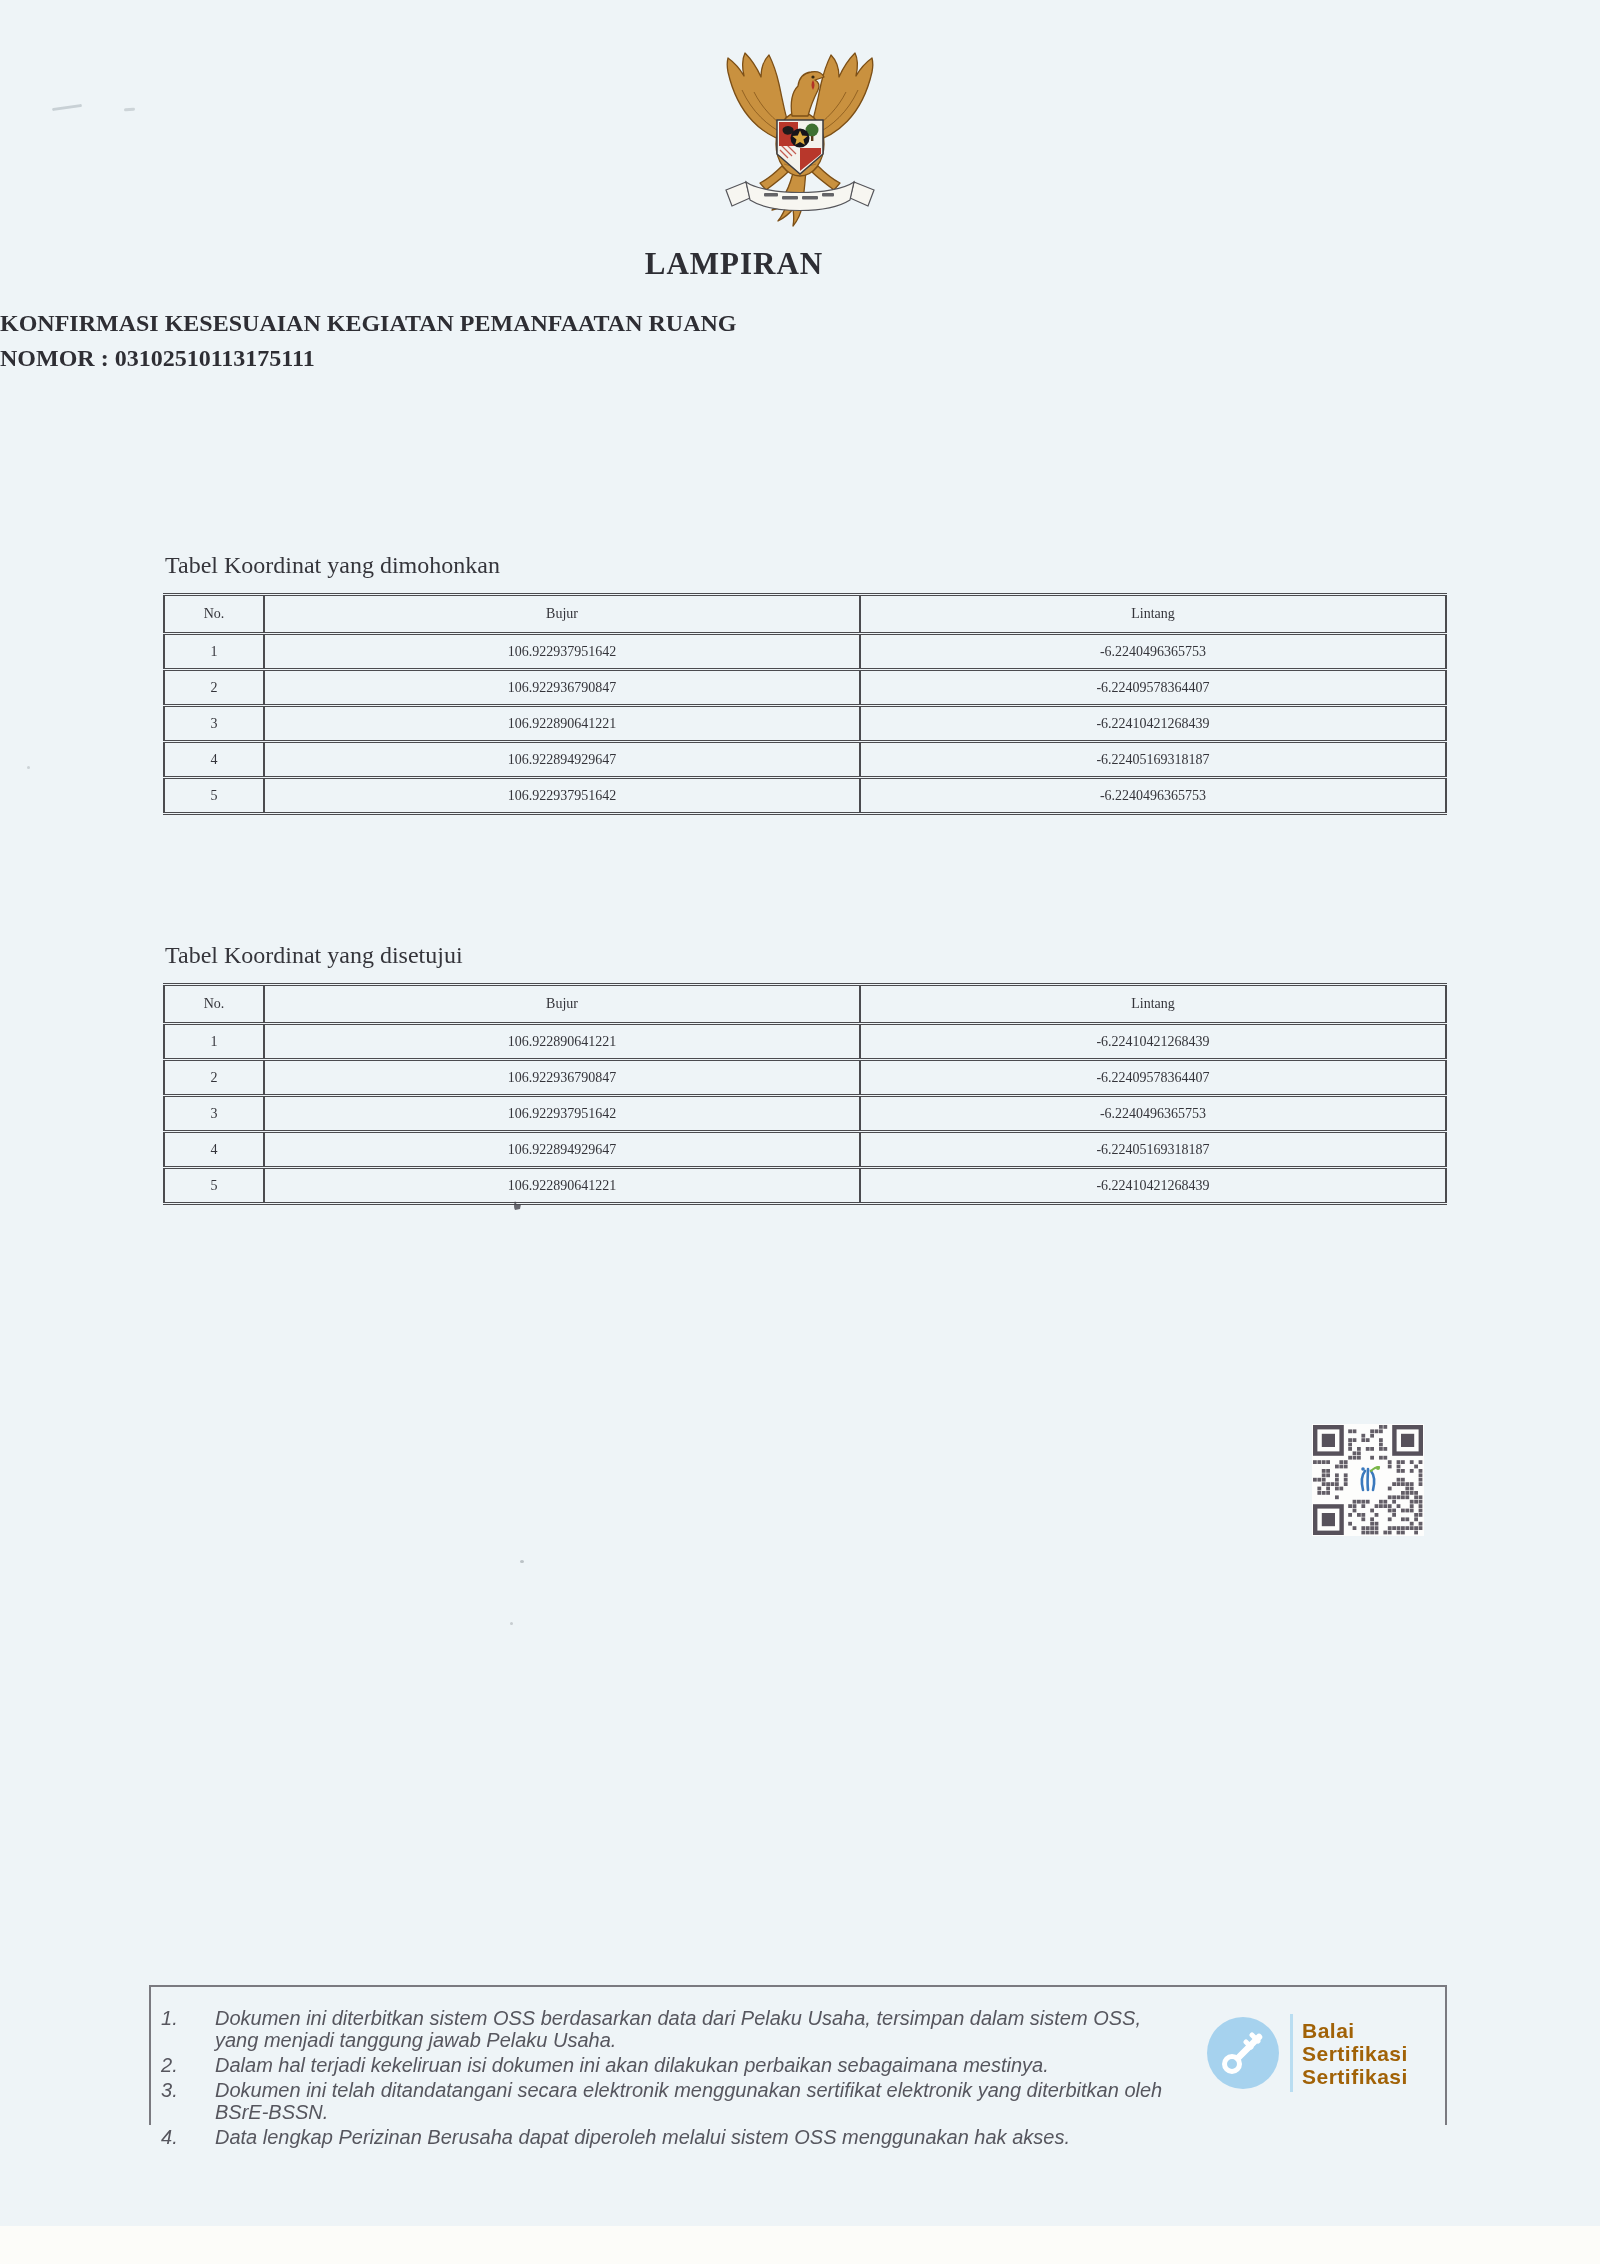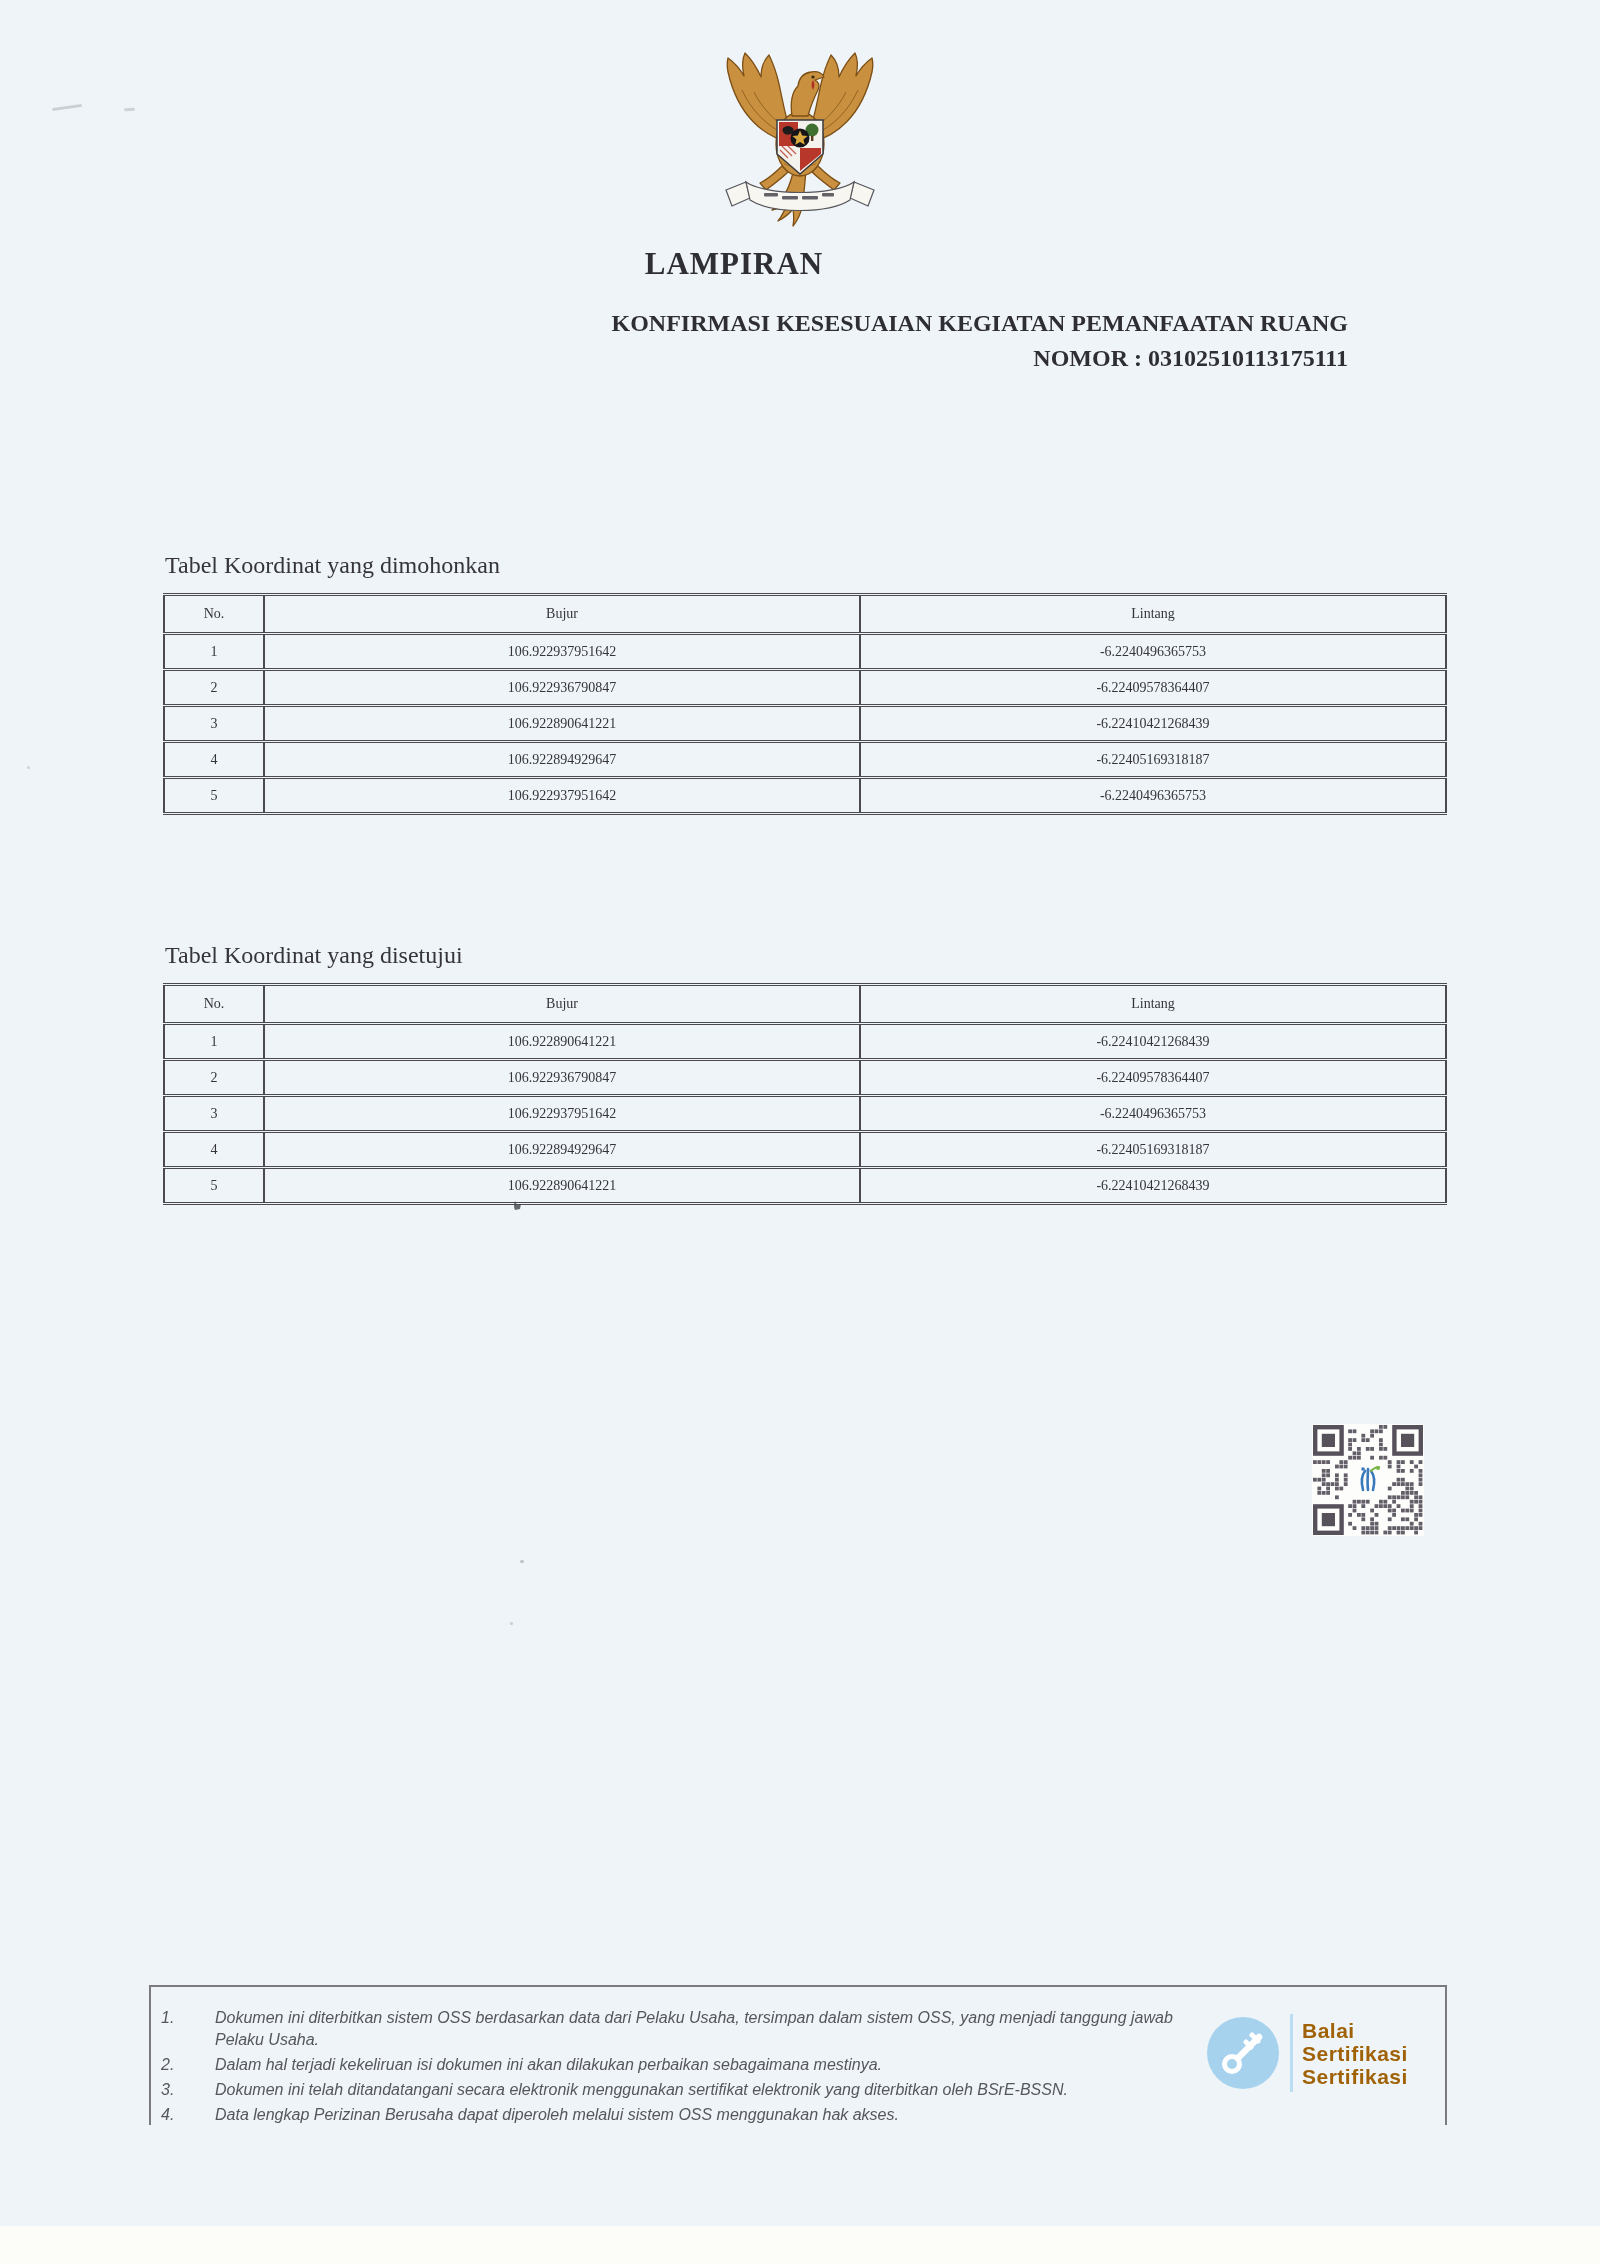--- a/index.html
+++ b/index.html
@@ -10,21 +10,21 @@
   .paper{position:absolute;left:0;top:0;width:1600px;height:2226px;background:#eef4f7}
   .scan-edge{position:absolute;left:0;top:2226px;width:1600px;height:38px;background:#fcfcf9}
 
   .emblem{position:absolute;left:716px;top:50px;width:168px;height:186px}
 
   .doc-title{
     position:absolute;left:0;top:246px;width:1468px;text-align:center;
     font-size:31px;font-weight:bold;color:#2e2e34;letter-spacing:1px;
   }
   .doc-subtitle{
-    position:absolute;left:0;top:306px;width:1348px;text-align:right;
+    position:absolute;left:0;top:306px;width:1348px;text-align:left;
     font-size:24px;font-weight:bold;color:#2e2e34;line-height:35px;
   }
 
   .section-title{position:absolute;left:165px;font-size:24px;color:#35353b}
   #sec1-title{top:552px}
   #sec2-title{top:942px}
 
   .doc-table{
     position:absolute;left:163px;width:1284px;border-collapse:collapse;table-layout:fixed;
     font-size:14px;color:#34343a;text-align:center;border:2px solid #4b4b4f;
@@ -40,21 +40,21 @@
   .doc-table td{height:33px}
 
   .qr{position:absolute;left:1312px;top:1424px;width:112px;height:112px}
 
   .footer-box{
     position:absolute;left:149px;top:1985px;width:1294px;height:138px;
     border-top:2px solid #7a7a80;border-left:2px solid #7a7a80;border-right:2px solid #7a7a80;
   }
   .notes{
     margin:20px 0 0 0;padding:0;width:1030px;list-style:none;counter-reset:note;
-    font-family:"Liberation Sans",sans-serif;font-style:italic;font-size:16px;
+    font-family:"Liberation Sans",sans-serif;font-style:italic;font-size:20px;
     color:#56565e;line-height:22px;
   }
   .notes li{position:relative;padding-left:64px;margin-bottom:3px;counter-increment:note}
   .notes li::before{content:counter(note) ".";position:absolute;left:10px}
 
   .bse-logo{position:absolute;left:1055px;top:27px;display:flex;align-items:center}
   .bse-divider{width:3px;height:78px;background:#b9ddf1;margin:0 9px 0 10px}
   .bse-text{
     font-family:"Liberation Sans",sans-serif;font-weight:bold;font-size:21px;
     line-height:23px;color:#a16207;letter-spacing:.5px;

